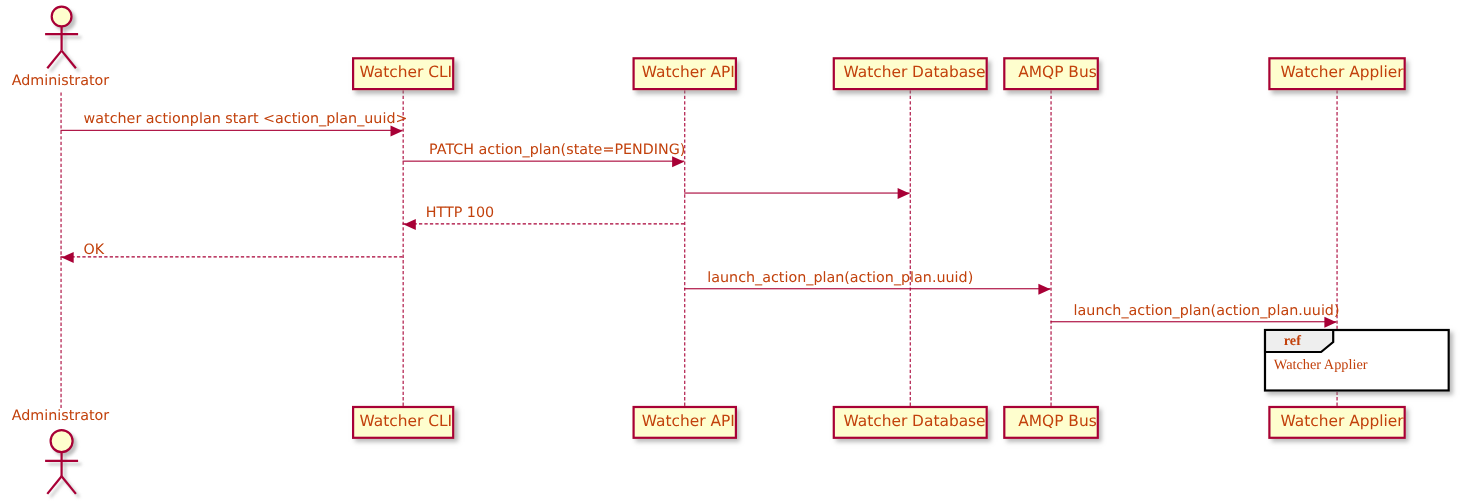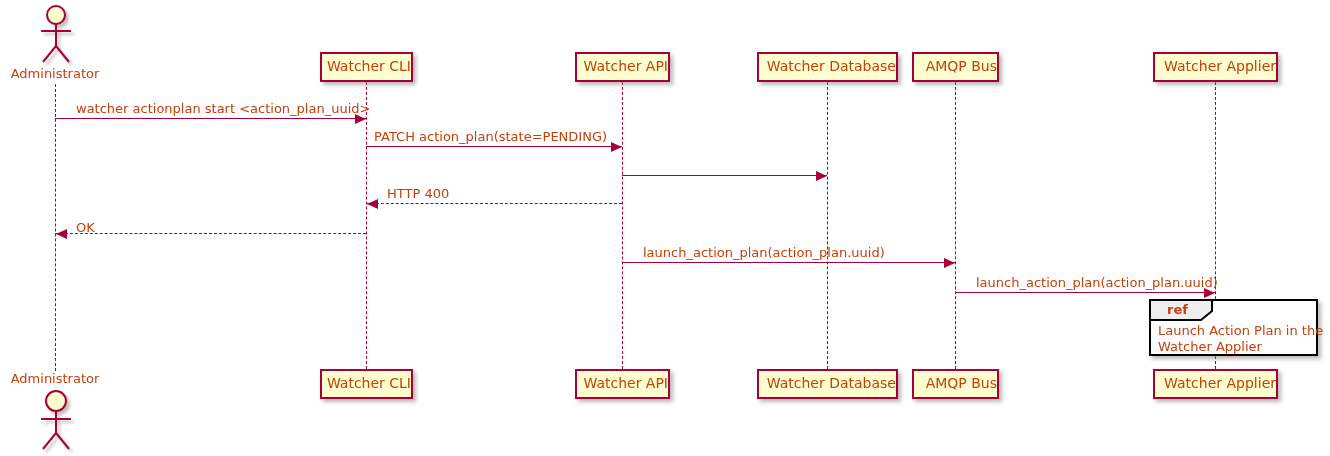--- a/index.html
+++ b/index.html
@@ -41,20 +41,21 @@
   }
   .actor-svg {
     position:absolute; z-index:2;
     filter:drop-shadow(3px 3px 1.5px rgba(130,130,130,0.5));
   }
   .ref-box {
     position:absolute; left:1149px; top:299px; width:169px; height:57px;
     box-sizing:border-box; background:var(--ref-fill, #ffffff);
     border:2px solid var(--ref-border, #000000); z-index:3;
     box-shadow:3px 3px 4px rgba(130,130,130,0.55);
+    font-family:Liberation Serif, serif;
   }
   .ref-tab { position:absolute; left:-2px; top:-2px; }
   .ref-keyword {
     position:absolute; left:16px; top:1px; font-weight:bold; font-size:13px; z-index:4;
   }
   .ref-text {
     position:absolute; left:7px; top:22px; font-size:13px; line-height:16px;
     white-space:nowrap;
   }
 </style>
@@ -82,28 +83,28 @@
   <div class="pbox" style="left:320px; top:52px; width:93px">Watcher CLI</div>
   <div class="pbox" style="left:575px; top:52px; width:95px">Watcher API</div>
   <div class="pbox" style="left:757px; top:52px; width:141px">Watcher Database</div>
   <div class="pbox" style="left:912px; top:52px; width:87px">AMQP Bus</div>
   <div class="pbox" style="left:1153px; top:52px; width:125px">Watcher Applier</div>
 
   <div class="msg-label" style="left:62px; top:101px">watcher actionplan start &lt;action_plan_uuid&gt;</div>
   <div class="msg-line" style="left:55px; top:118px; width:311px"></div>
   <div class="arrow-right" style="left:355px; top:114px"></div>
 
-  <div class="msg-label" style="left:360px; top:129px">PATCH action_plan(state=PENDING)</div>
+  <div class="msg-label" style="left:376px; top:129px">PATCH action_plan(state=PENDING)</div>
   <div class="msg-line" style="left:366px; top:146px; width:256px"></div>
   <div class="arrow-right" style="left:611px; top:142px"></div>
 
   <div class="msg-line" style="left:622px; top:175px; width:205px"></div>
   <div class="arrow-right" style="left:816px; top:171px"></div>
 
-  <div class="msg-label" style="left:373px; top:186px">HTTP 400</div>
+  <div class="msg-label" style="left:373px; top:186px">HTTP 100</div>
   <div class="msg-line dashed" style="left:366px; top:203px; width:256px"></div>
   <div class="arrow-left" style="left:367px; top:199px"></div>
 
   <div class="msg-label" style="left:62px; top:220px">OK</div>
   <div class="msg-line dashed" style="left:55px; top:233px; width:311px"></div>
   <div class="arrow-left" style="left:56px; top:229px"></div>
 
   <div class="msg-label" style="left:629px; top:245px">launch_action_plan(action_plan.uuid)</div>
   <div class="msg-line" style="left:622px; top:262px; width:333px"></div>
   <div class="arrow-right" style="left:944px; top:258px"></div>
@@ -111,21 +112,20 @@
   <div class="msg-label" style="left:962px; top:275px">launch_action_plan(action_plan.uuid)</div>
   <div class="msg-line" style="left:955px; top:292px; width:260px"></div>
   <div class="arrow-right" style="left:1204px; top:288px"></div>
 
   <div class="ref-box">
     <svg class="ref-tab" width="66" height="23" viewBox="0 0 66 23">
       <path d="M1,1 H63 V12 L52,21 H1 Z" fill="#EEEEEE" stroke="#000000" stroke-width="2"></path>
     </svg>
     <div class="ref-keyword">ref</div>
     <div class="ref-text">
-      <div>Launch Action Plan in the</div>
       <div>Watcher Applier</div>
     </div>
   </div>
 
   <div class="pbox" style="left:320px; top:369px; width:93px">Watcher CLI</div>
   <div class="pbox" style="left:575px; top:369px; width:95px">Watcher API</div>
   <div class="pbox" style="left:757px; top:369px; width:141px">Watcher Database</div>
   <div class="pbox" style="left:912px; top:369px; width:87px">AMQP Bus</div>
   <div class="pbox" style="left:1153px; top:369px; width:125px">Watcher Applier</div>
 

